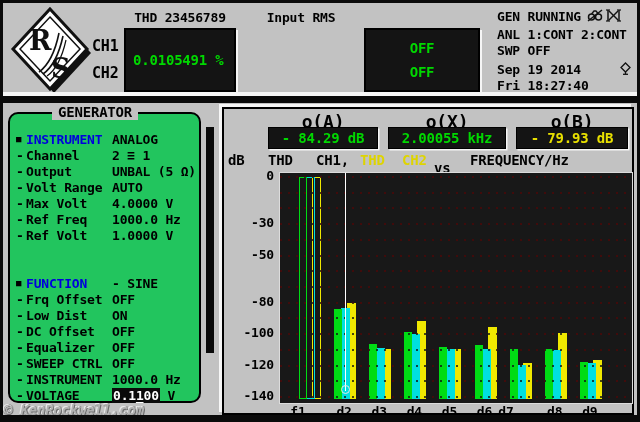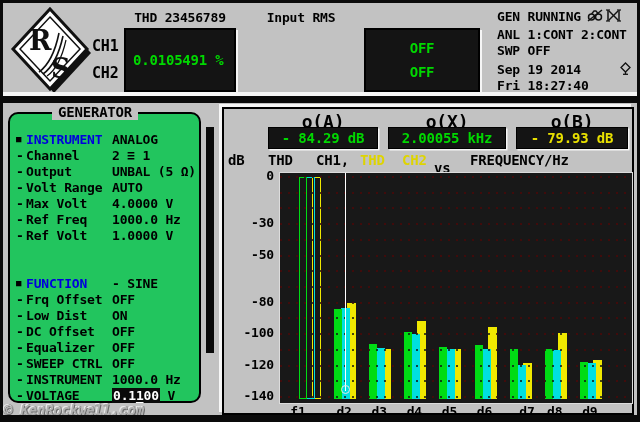--- a/index.html
+++ b/index.html
@@ -307,19 +307,19 @@
         <div class="cursorline" style="left: 65.1px; height: 218.139px;"></div>
         <div class="cursorcircle" style="left: 60.6px; top: 211.639px;"></div>
       </div>
     <div id="xlabels">
         <div class="xlab" style="left: 60px;">f1</div>
         <div class="xlab" style="left: 106.1px;">d2</div>
         <div class="xlab" style="left: 141.2px;">d3</div>
         <div class="xlab" style="left: 176.3px;">d4</div>
         <div class="xlab" style="left: 211.4px; text-decoration: underline;">d5</div>
         <div class="xlab" style="left: 246.5px;">d6</div>
-        <div class="xlab" style="left: 289px;">d7</div>
+        <div class="xlab" style="left: 268px;">d7</div>
         <div class="xlab" style="left: 316.7px;">d8</div>
         <div class="xlab" style="left: 351.8px;">d9</div>
       </div>
   </div>
 
 </div>
 
 </body></html>

